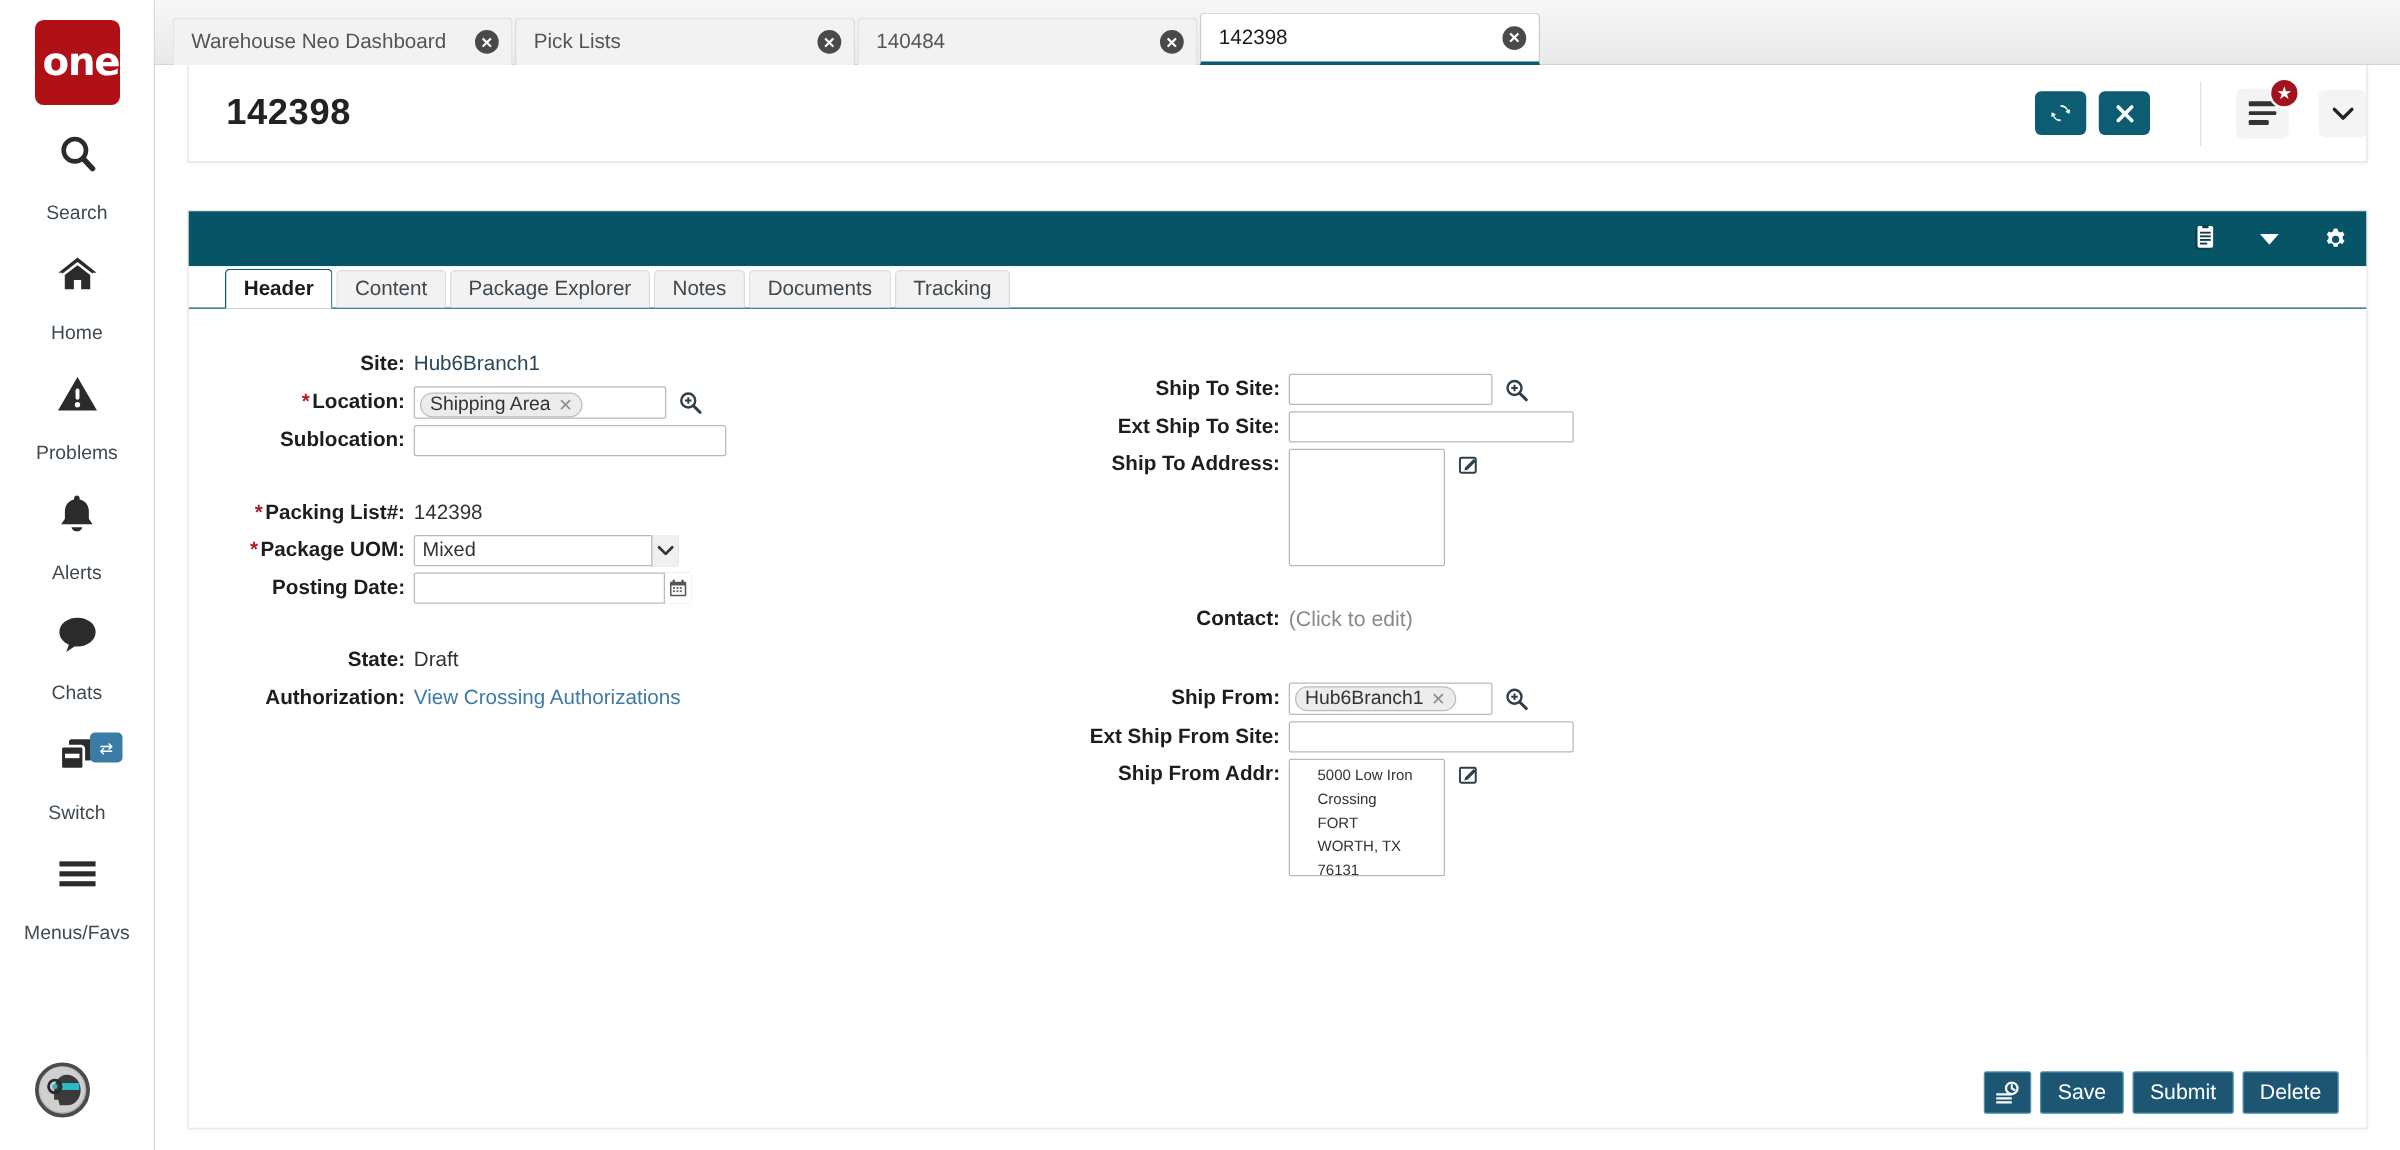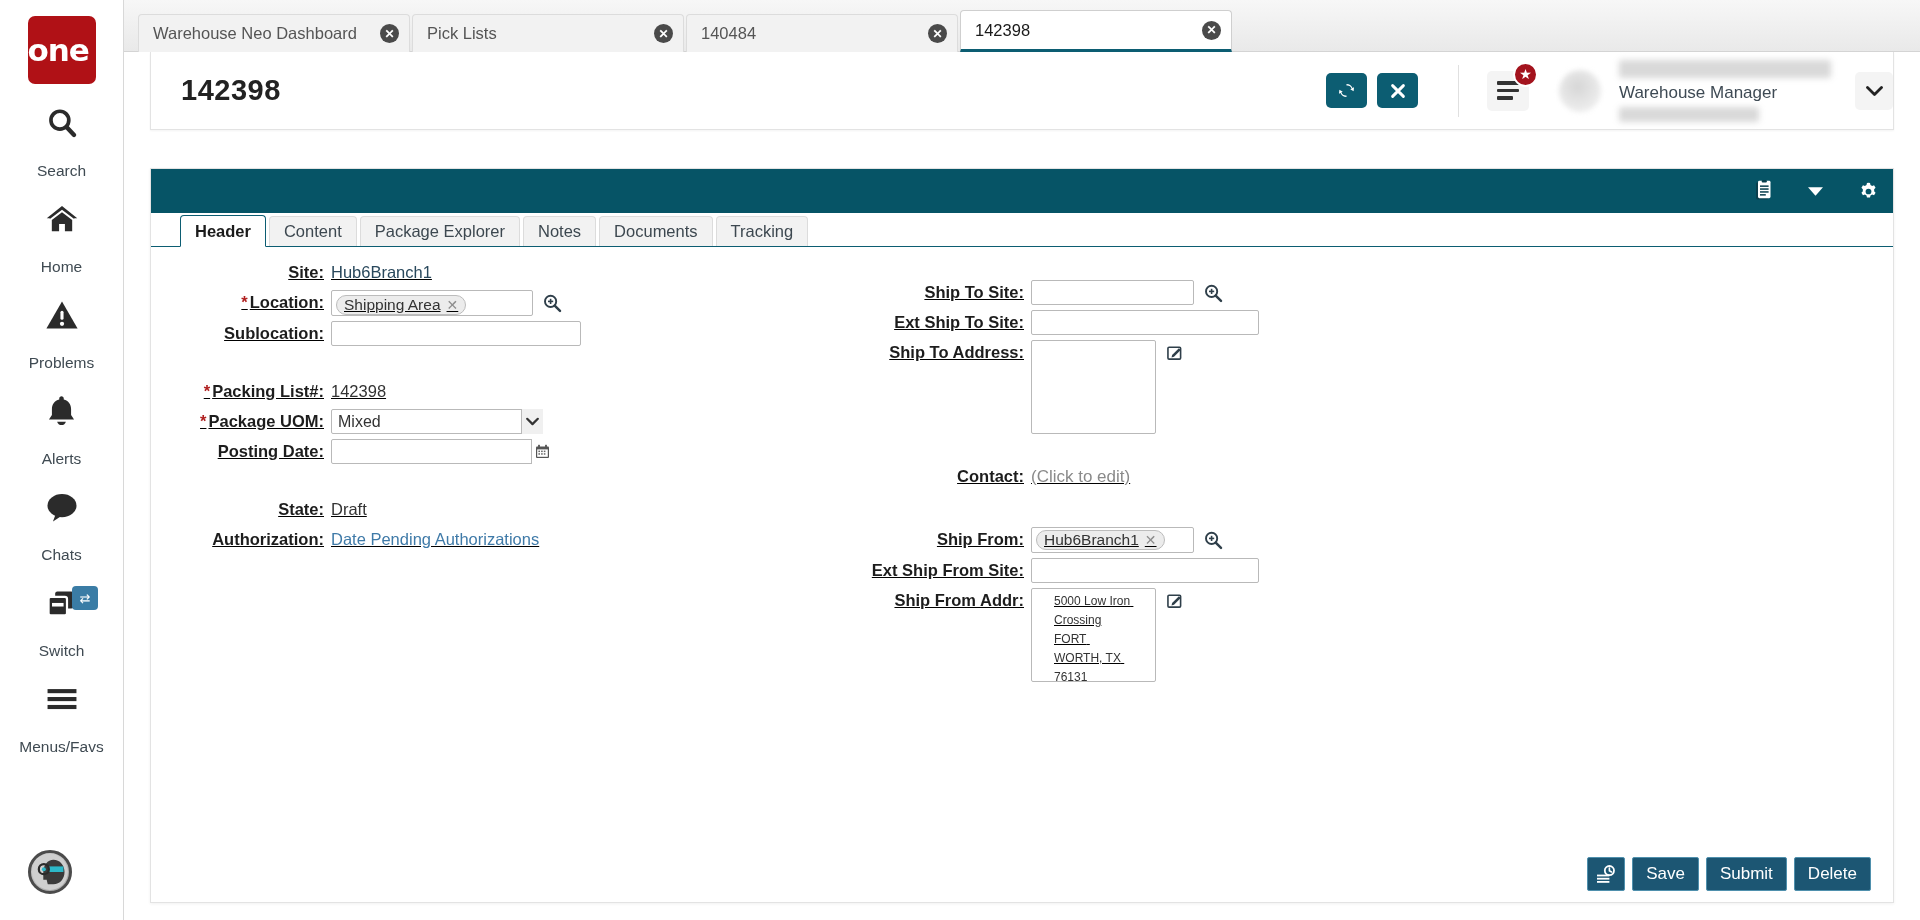--- a/index.html
+++ b/index.html
@@ -13,21 +13,21 @@
   #app { position: relative; width: 1920px; height: 920px; background: #fff; }
 
   
   #rail {
     position: absolute; left: 0; top: 0; width: 124px; height: 920px;
     background: #ffffff; border-right: 1px solid #d8d8d8;
     display: flex; flex-direction: column; align-items: center;
   }
   #rail-logo {
     width: 68px; height: 68px; margin-top: 16px; border-radius: 7px;
-    background: #b01116; display: flex; align-items: center; justify-content: flex-start;
+    background: #b01116; display: flex; align-items: center; justify-content: flex-end;
   }
   #rail-logo .logo-text {
     color: #fff; font-size: 31px; font-weight: 700; letter-spacing: -1px;
     font-family: "DejaVu Sans", sans-serif; line-height: 1;
   }
   .rail-item {
     width: 100%; margin-top: 20px;
     display: flex; flex-direction: column; align-items: center; cursor: pointer;
     position: relative;
   }
@@ -140,21 +140,21 @@
     border-top-left-radius: 4px; border-top-right-radius: 4px;
     display: flex; align-items: center; font-size: 16.5px; color: #3d4850; cursor: pointer;
   }
   .ftab.active {
     background: #ffffff; color: #1b1b1b; font-weight: 700;
     border-color: #0c5d72; border-bottom: 1px solid #ffffff; margin-bottom: -1px; height: 32px;
   }
 
   
   #formarea { position: relative; padding: 22px 0 0 0; height: 634px; }
-  .col { position: absolute; top: 13px; text-decoration: underline; }
+  .col { position: absolute; top: 32px; }
   #col-left { left: 0; width: 700px; }
   #col-right { left: 700px; width: 700px; }
   .frow { display: flex; align-items: flex-start; margin-bottom: 5px; }
   .flabel {
     width: 180px; text-align: right; padding-right: 7px; font-size: 16.5px; font-weight: 700; color: #1d1d1d;
     line-height: 25px; flex: none;
   }
   #col-right .flabel { width: 180px; }
   .req { color: #b02020; font-weight: 700; margin-right: 2px; }
   .fval { font-size: 16.5px; color: #29485c; line-height: 25px; }
@@ -352,28 +352,20 @@
 
       <div id="hamburger-wrap">
         <div id="hamburger">
             <i></i>
             <i></i>
             <i></i>
           </div>
         <div id="fav-badge">★</div>
       </div>
 
-      <div id="user-block">
-        <div id="user-avatar"></div>
-        <div id="user-meta">
-          <div id="user-name-blur" class="blurbar"></div>
-          <div id="user-role">Warehouse Manager</div>
-          <div id="user-extra-blur" class="blurbar"></div>
-        </div>
-      </div>
       <div id="user-caret">
         <svg width="17" height="12" viewBox="0 0 17 12">
             <path d="M1.5 2.5 L8.5 9.5 L15.5 2.5" fill="none" stroke="#222" stroke-width="2.8" stroke-linecap="round" stroke-linejoin="round"></path>
           </svg>
       </div>
     </div>
   </div>
 
   <div id="card">
 
@@ -502,21 +494,21 @@
         <div class="spacer-lg"></div>
 
 
         <div class="frow">
           <div class="flabel">State:</div>
           <div class="fval plain">Draft</div>
         </div>
 
         <div class="frow">
           <div class="flabel">Authorization:</div>
-          <div class="flink">Date Pending Authorizations</div>
+          <div class="flink">View Crossing Authorizations</div>
         </div>
 
       </div>
 
       <div class="col" id="col-right">
 
         <div class="frow" style="margin-top:20px;">
           <div class="flabel">Ship To Site:</div>
           <div style="display:flex;align-items:flex-start;">
             <input class="inp" style="width: 163px;" value="">

